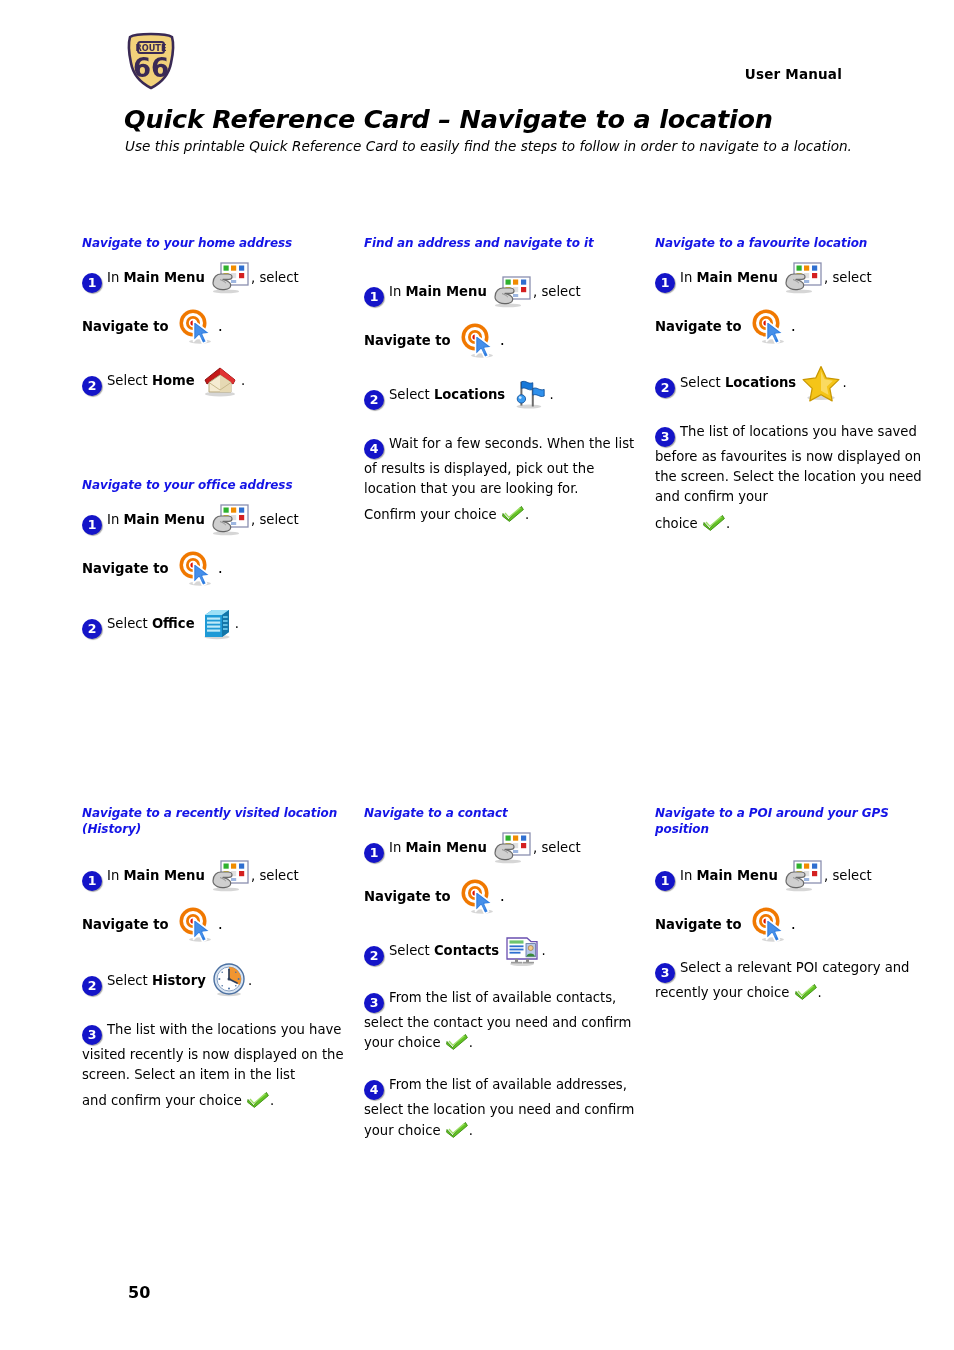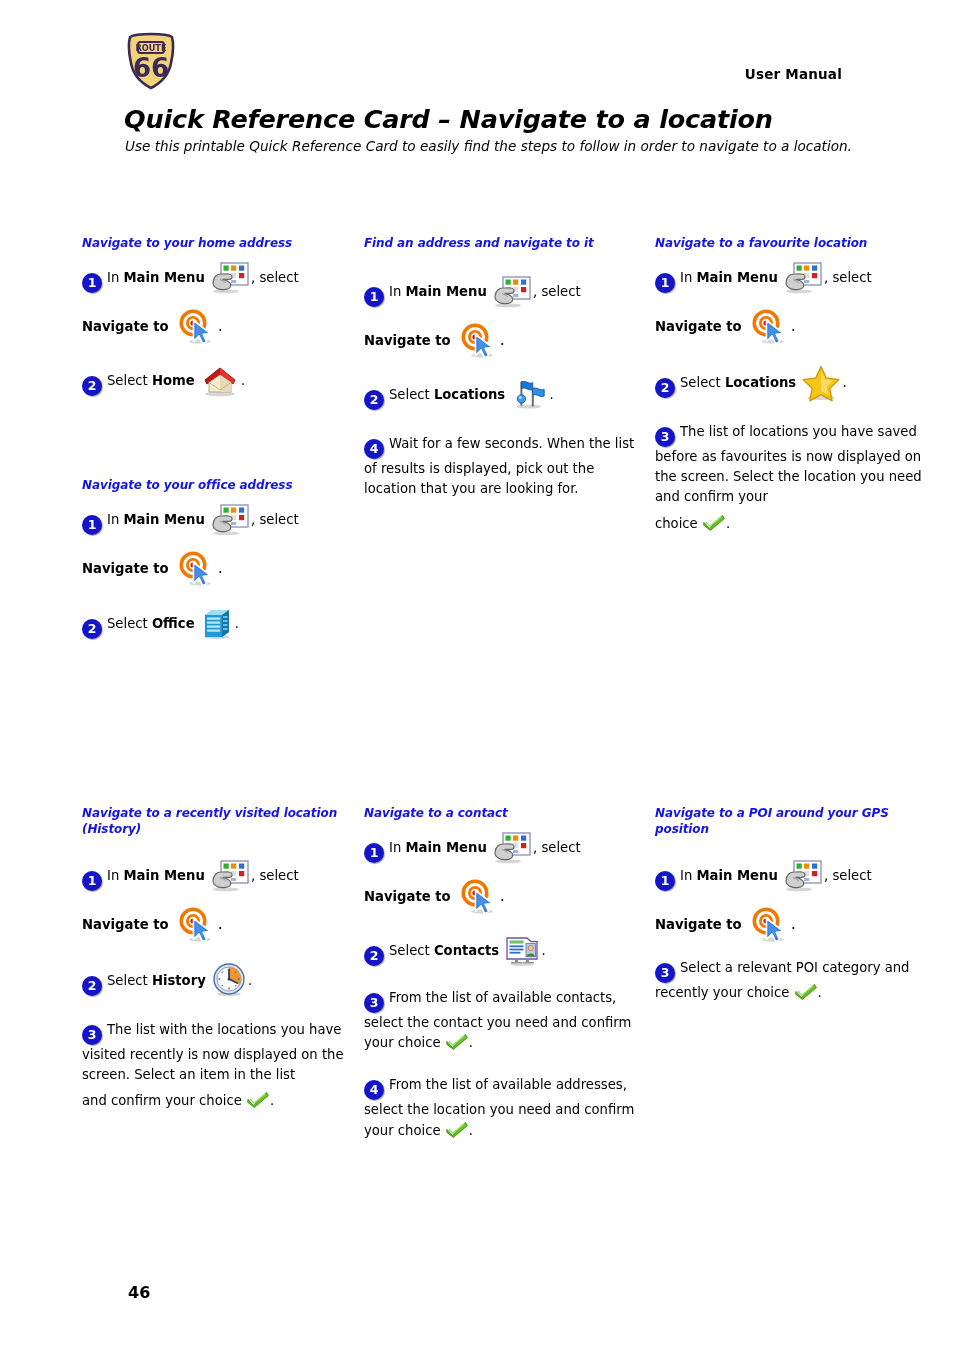--- a/index.html
+++ b/index.html
@@ -280,20 +280,26 @@
       <span class="num">2</span><span>Select</span>
       <span class="b">Locations</span>
       <span class="ic ic-loc"><svg viewBox="0 0 40 34">
             <use href="#g-loc"></use>
           </svg></span><span>.</span>
     </div>
 
 
     <div class="step" style="margin-top:22px">
       <span class="num">4</span><span class="tight">Wait for a few seconds. When the list of results is displayed, pick out the location that you are looking for.</span>
+      <div style="margin-top:6px">
+        <span>Confirm your choice</span>
+        <span class="ic ic-check"><svg viewBox="0 0 22 17">
+              <use href="#g-check"></use>
+            </svg></span><span>.</span>
+      </div>
     </div>
   </div>
 
   <div class="sec c3 rowA">
     <h3 class="head">Navigate to a favourite location</h3>
 
     <div class="step">
       <span class="num">1</span><span>In</span>
       <span class="b">Main Menu</span>
       <span class="ic ic-menu"><svg viewBox="0 0 38 32">
@@ -422,14 +428,14 @@
 
     <div class="step" style="margin-top:14px">
       <span class="num">3</span><span>Select a relevant POI category and recently your choice</span>
       <span class="ic ic-check"><svg viewBox="0 0 22 17">
             <use href="#g-check"></use>
           </svg></span><span>.</span>
     </div>
 
   </div>
 
-  <div class="pagenum">46</div>
+  <div class="pagenum">50</div>
 </div>
 
 </body></html>

